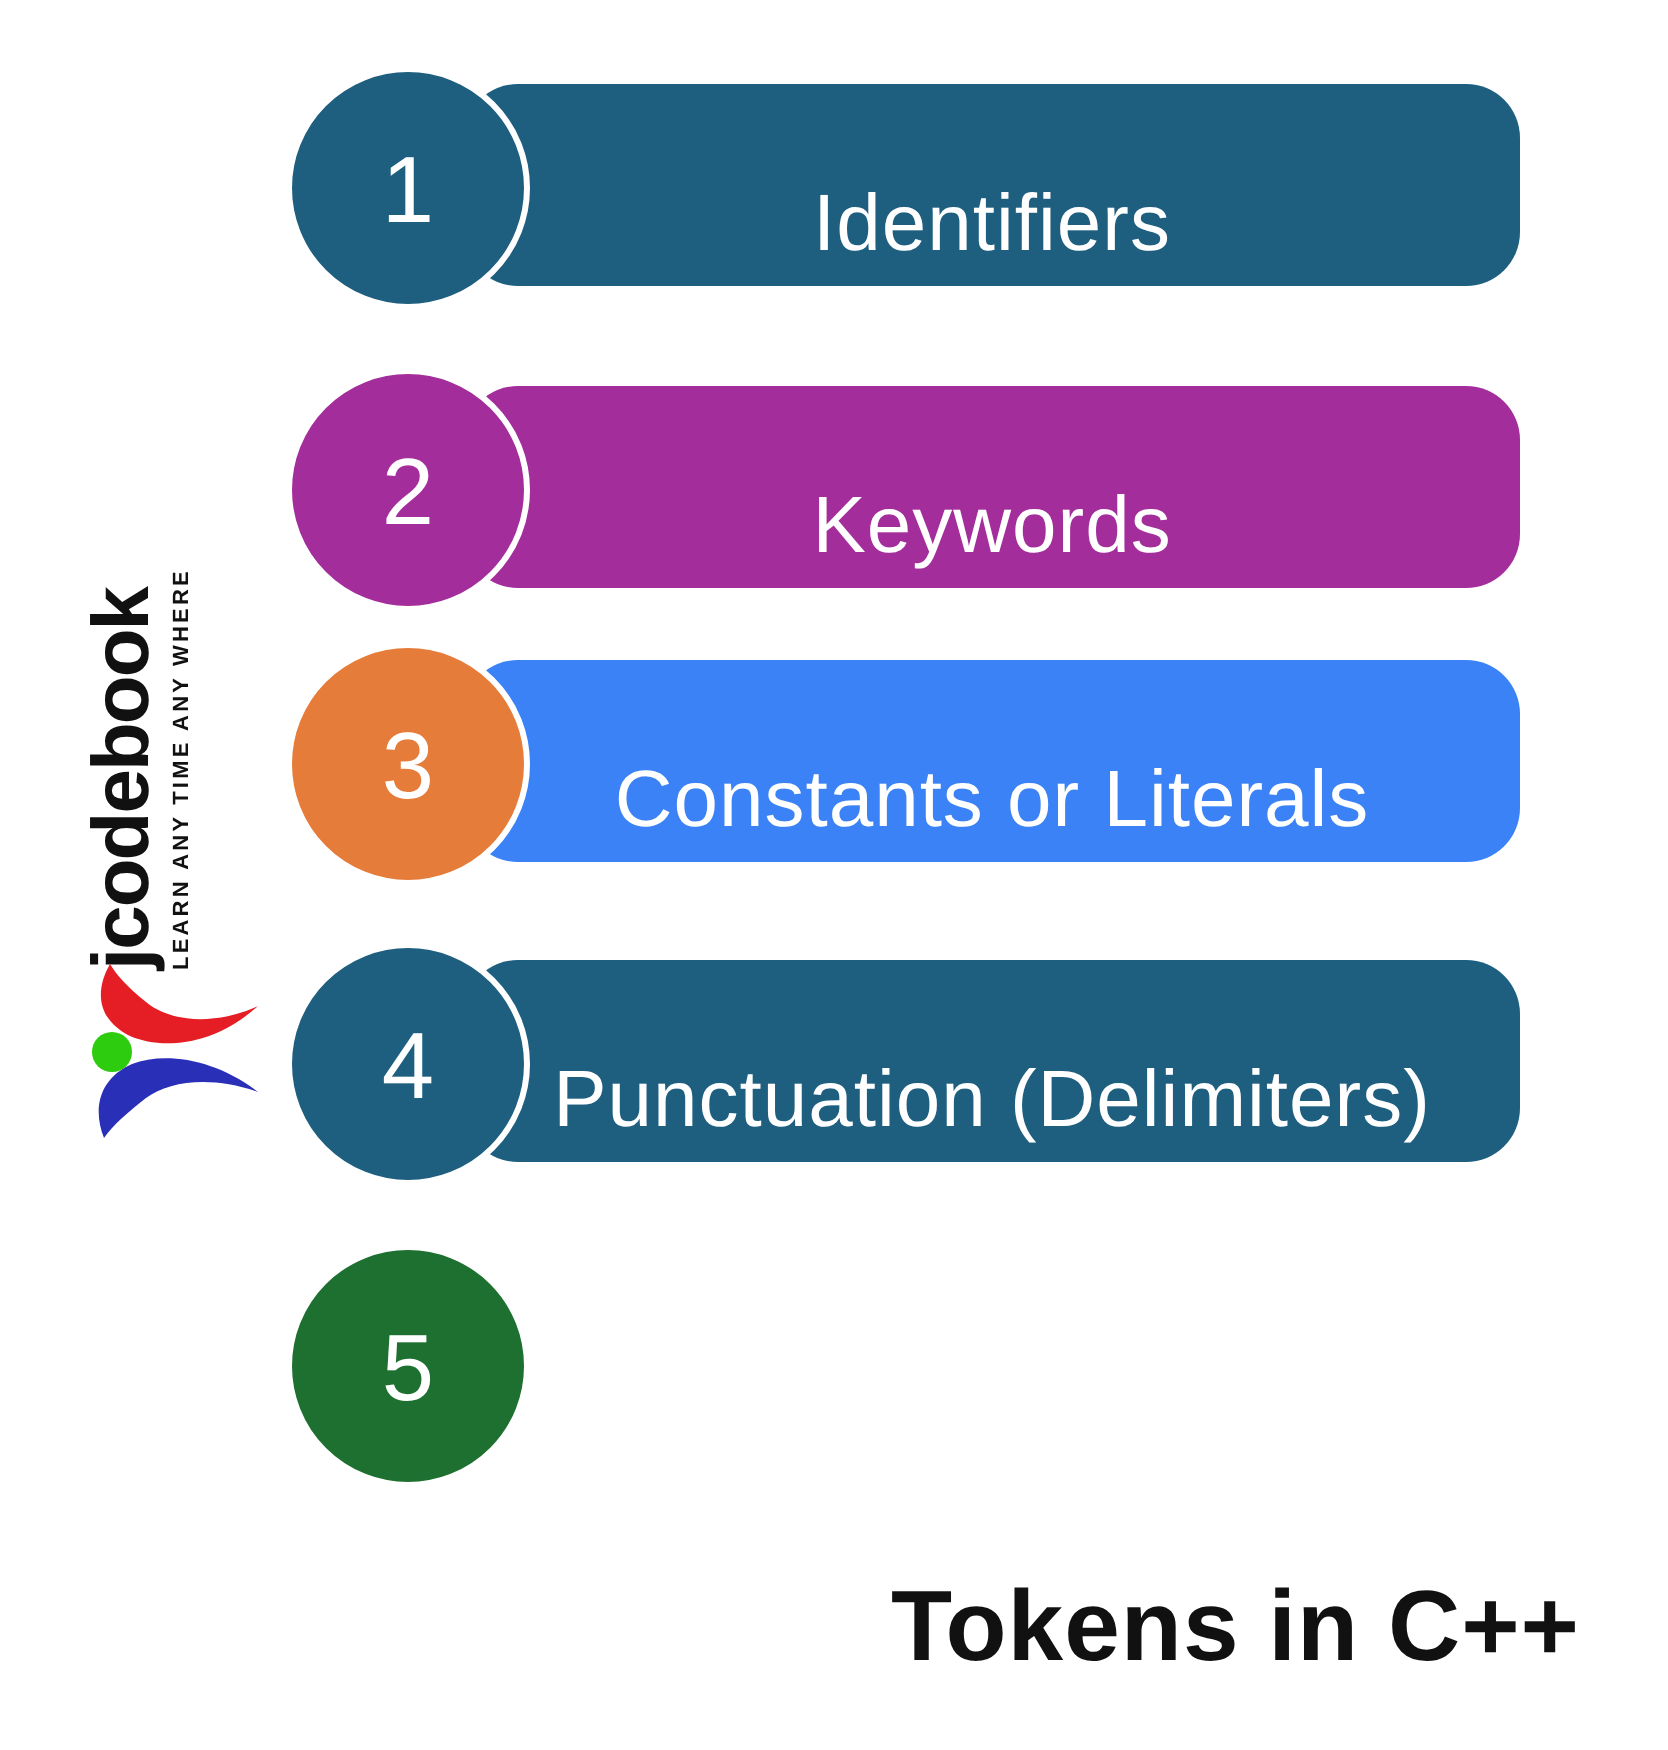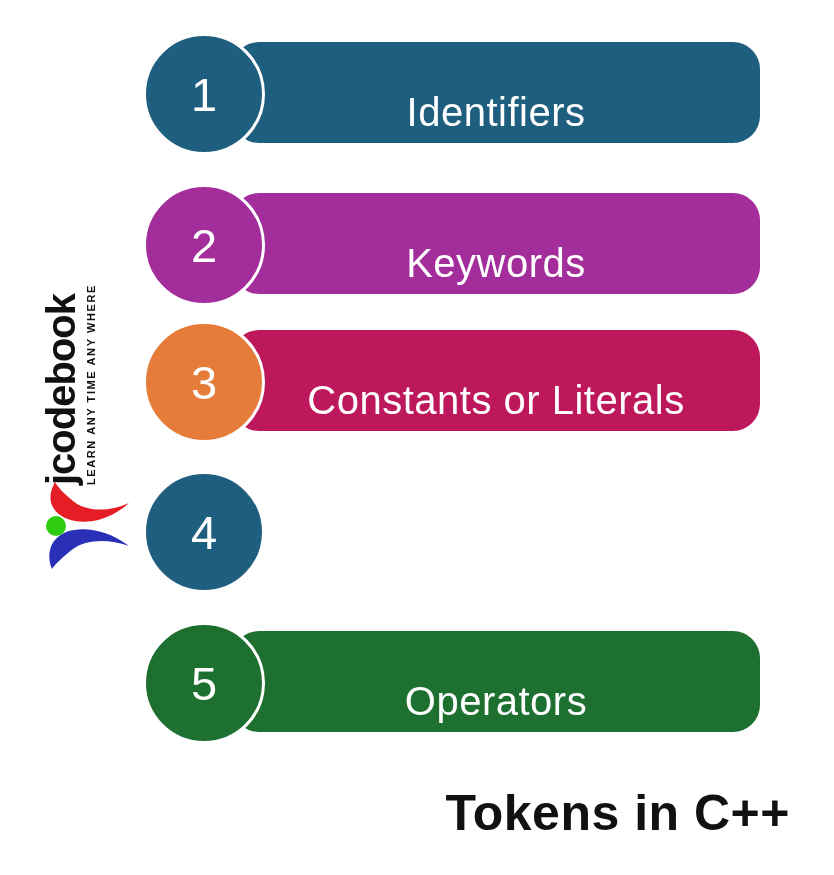--- a/index.html
+++ b/index.html
@@ -75,38 +75,38 @@
   <div class="row r1">
     <div class="bar" style="background-color: rgb(163, 45, 155);">
       <span class="bar-label">Keywords</span>
     </div>
     <div class="badge" style="background-color: rgb(163, 45, 155);">
       <span class="badge-number">2</span>
     </div>
   </div>
 
   <div class="row r2">
-    <div class="bar" style="background-color: #be185d; align-items: center;">
+    <div class="bar" style="background-color: #3b82f6; align-items: center;">
       <span class="bar-label">Constants or Literals</span>
     </div>
     <div class="badge" style="background-color: rgb(229, 124, 58);">
       <span class="badge-number">3</span>
     </div>
   </div>
 
   <div class="row r3">
+    <div class="bar" style="background-color: rgb(30, 95, 128);">
+      <span class="bar-label">Punctuation (Delimiters)</span>
+    </div>
     <div class="badge" style="background-color: rgb(30, 95, 128);">
       <span class="badge-number">4</span>
     </div>
   </div>
 
   <div class="row r4">
-    <div class="bar" style="background-color: rgb(29, 112, 48);">
-      <span class="bar-label">Operators</span>
-    </div>
     <div class="badge" style="background-color: rgb(29, 112, 48);">
       <span class="badge-number">5</span>
     </div>
   </div>
 
   <div class="logo-text">
     <span class="brand-name">jcodebook</span>
     <span class="brand-tagline">LEARN ANY TIME ANY WHERE</span>
   </div>
 

